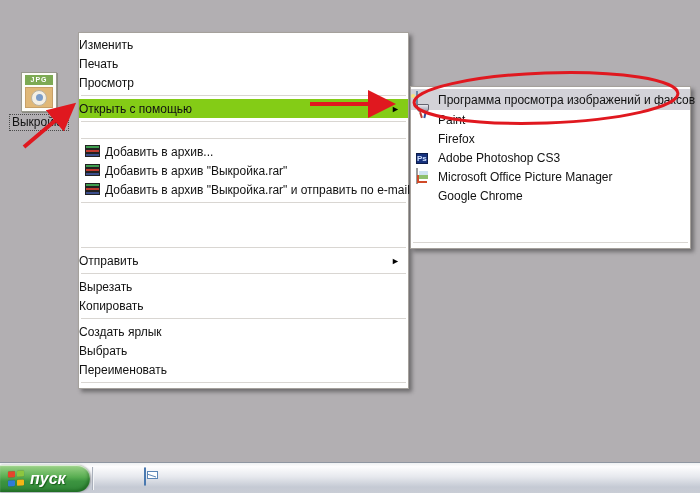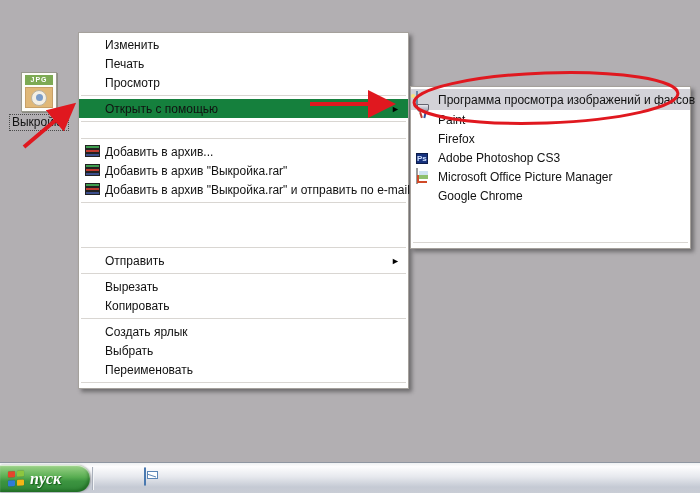--- a/index.html
+++ b/index.html
@@ -13,22 +13,22 @@
   .file-badge { position:absolute; top:2px; left:3px; right:3px; height:10px; background:#7daa53; color:#fff; font-size:7px; font-weight:bold; line-height:10px; letter-spacing:1px; }
   .file-thumb { position:absolute; left:3px; top:14px; right:3px; bottom:3px; background:#e0b877; border:1px solid #c7a066; }
   .file-thumb .ring { position:absolute; left:50%; top:50%; width:16px; height:16px; margin:-8px 0 0 -8px; border-radius:50%; background:#f3efe4; border:1px solid #b9b2a0; }
   .file-thumb .ring::after { content:""; position:absolute; left:50%; top:50%; width:7px; height:7px; margin:-3.5px 0 0 -3.5px; border-radius:50%; background:#7a9cc8; }
   .desk-label { margin-top:3px; display:inline-block; font-size:12px; color:#111; padding:0 2px 1px 2px; outline:1px dotted #4a4a4a; }
 
   
   .menu { position:absolute; background:#ffffff; border:1px solid #a5a19c; box-shadow:3px 3px 4px rgba(0,0,0,0.38); padding:2px 0; }
   #main-menu { left:78px; top:32px; width:331px; }
   #open-with-submenu { left:410px; top:86px; width:281px; }
-  .mi { position:relative; display:flex; align-items:center; height:19px; font-size:12px; color:#111; padding-left:26px; padding-right:8px; cursor:default; white-space:nowrap; }
-  .mi.hl { background:#15803d; }
+  .mi { position:relative; display:flex; align-items:center; height:19px; font-size:12px; color:#111; padding-right:8px; cursor:default; white-space:nowrap; }
+  .mi.hl { background:#84cc16; }
   .mi .arrow { margin-left:auto; font-size:9px; color:#000; }
   .mi.icon-row { padding-left:5px; }
   .mi .mi-ico { width:16px; height:16px; margin-right:5px; flex:0 0 16px; display:flex; align-items:center; justify-content:center; }
   .sep { height:1px; background:#d9d6d2; margin:3px 2px; }
   .blank-sm { height:10px; }
   .blank-lg { height:38px; }
 
   
   .smi { display:flex; align-items:center; height:19px; font-size:12px; color:#111; padding:0 8px 0 5px; cursor:default; white-space:nowrap; }
   .smi.first { height:21px; background:#d3d2d8; }
@@ -71,21 +71,21 @@
   #annotations { position:absolute; left:0; top:0; width:700px; height:493px; pointer-events:none; }
 
   
   #taskbar { position:absolute; left:0; bottom:0; width:700px; height:31px;
     background:linear-gradient(#eef0f2 0%, #fdfdfe 12%, #e7e9ee 45%, #c5cad4 80%, #c9cdd5 100%);
     border-top:1px solid #8f96a1; }
   #start-button { position:absolute; left:0; top:2px; width:90px; height:27px; border-radius:0 13px 13px 0;
     background:linear-gradient(#9ed48a 0%, #58ad51 45%, #3c9440 60%, #2f8536 100%);
     box-shadow:inset 0 1px 1px rgba(255,255,255,.7), inset -2px -2px 3px rgba(0,60,0,.35), 1px 0 2px rgba(0,0,0,.3);
     display:flex; align-items:center; gap:6px; padding-left:8px; cursor:pointer; }
-  #start-button .start-text { color:#fff; font-size:16px; font-weight:bold; font-style:italic; text-shadow:1px 1px 1px rgba(0,60,0,.6);font-family:Liberation Serif, serif; }
+  #start-button .start-text { color:#fff; font-size:16px; font-weight:bold; font-style:italic; text-shadow:1px 1px 1px rgba(0,60,0,.6); }
   .winflag { position:relative; width:16px; height:15px; transform:skewY(-4deg); }
   .winflag i { position:absolute; width:7px; height:6px; border-radius:1px; box-shadow:0 0 1px rgba(0,0,0,.4); }
   .winflag .f1 { left:0; top:0; background:#e4452c; }
   .winflag .f2 { right:0; top:0; background:#8cc63f; }
   .winflag .f3 { left:0; bottom:0; background:#2f7bd8; }
   .winflag .f4 { right:0; bottom:0; background:#f3b517; }
   #quick-launch { position:absolute; left:98px; top:5px; display:flex; align-items:center; gap:6px; }
   .ql { width:17px; height:17px; cursor:pointer; }
   .ql .ico-chrome, .ql .ico-firefox { width:16px; height:16px; }
   #ql-divider { position:absolute; left:92px; top:4px; width:2px; height:23px; border-left:1px solid #aab0bb; border-right:1px solid #f4f6f8; }

